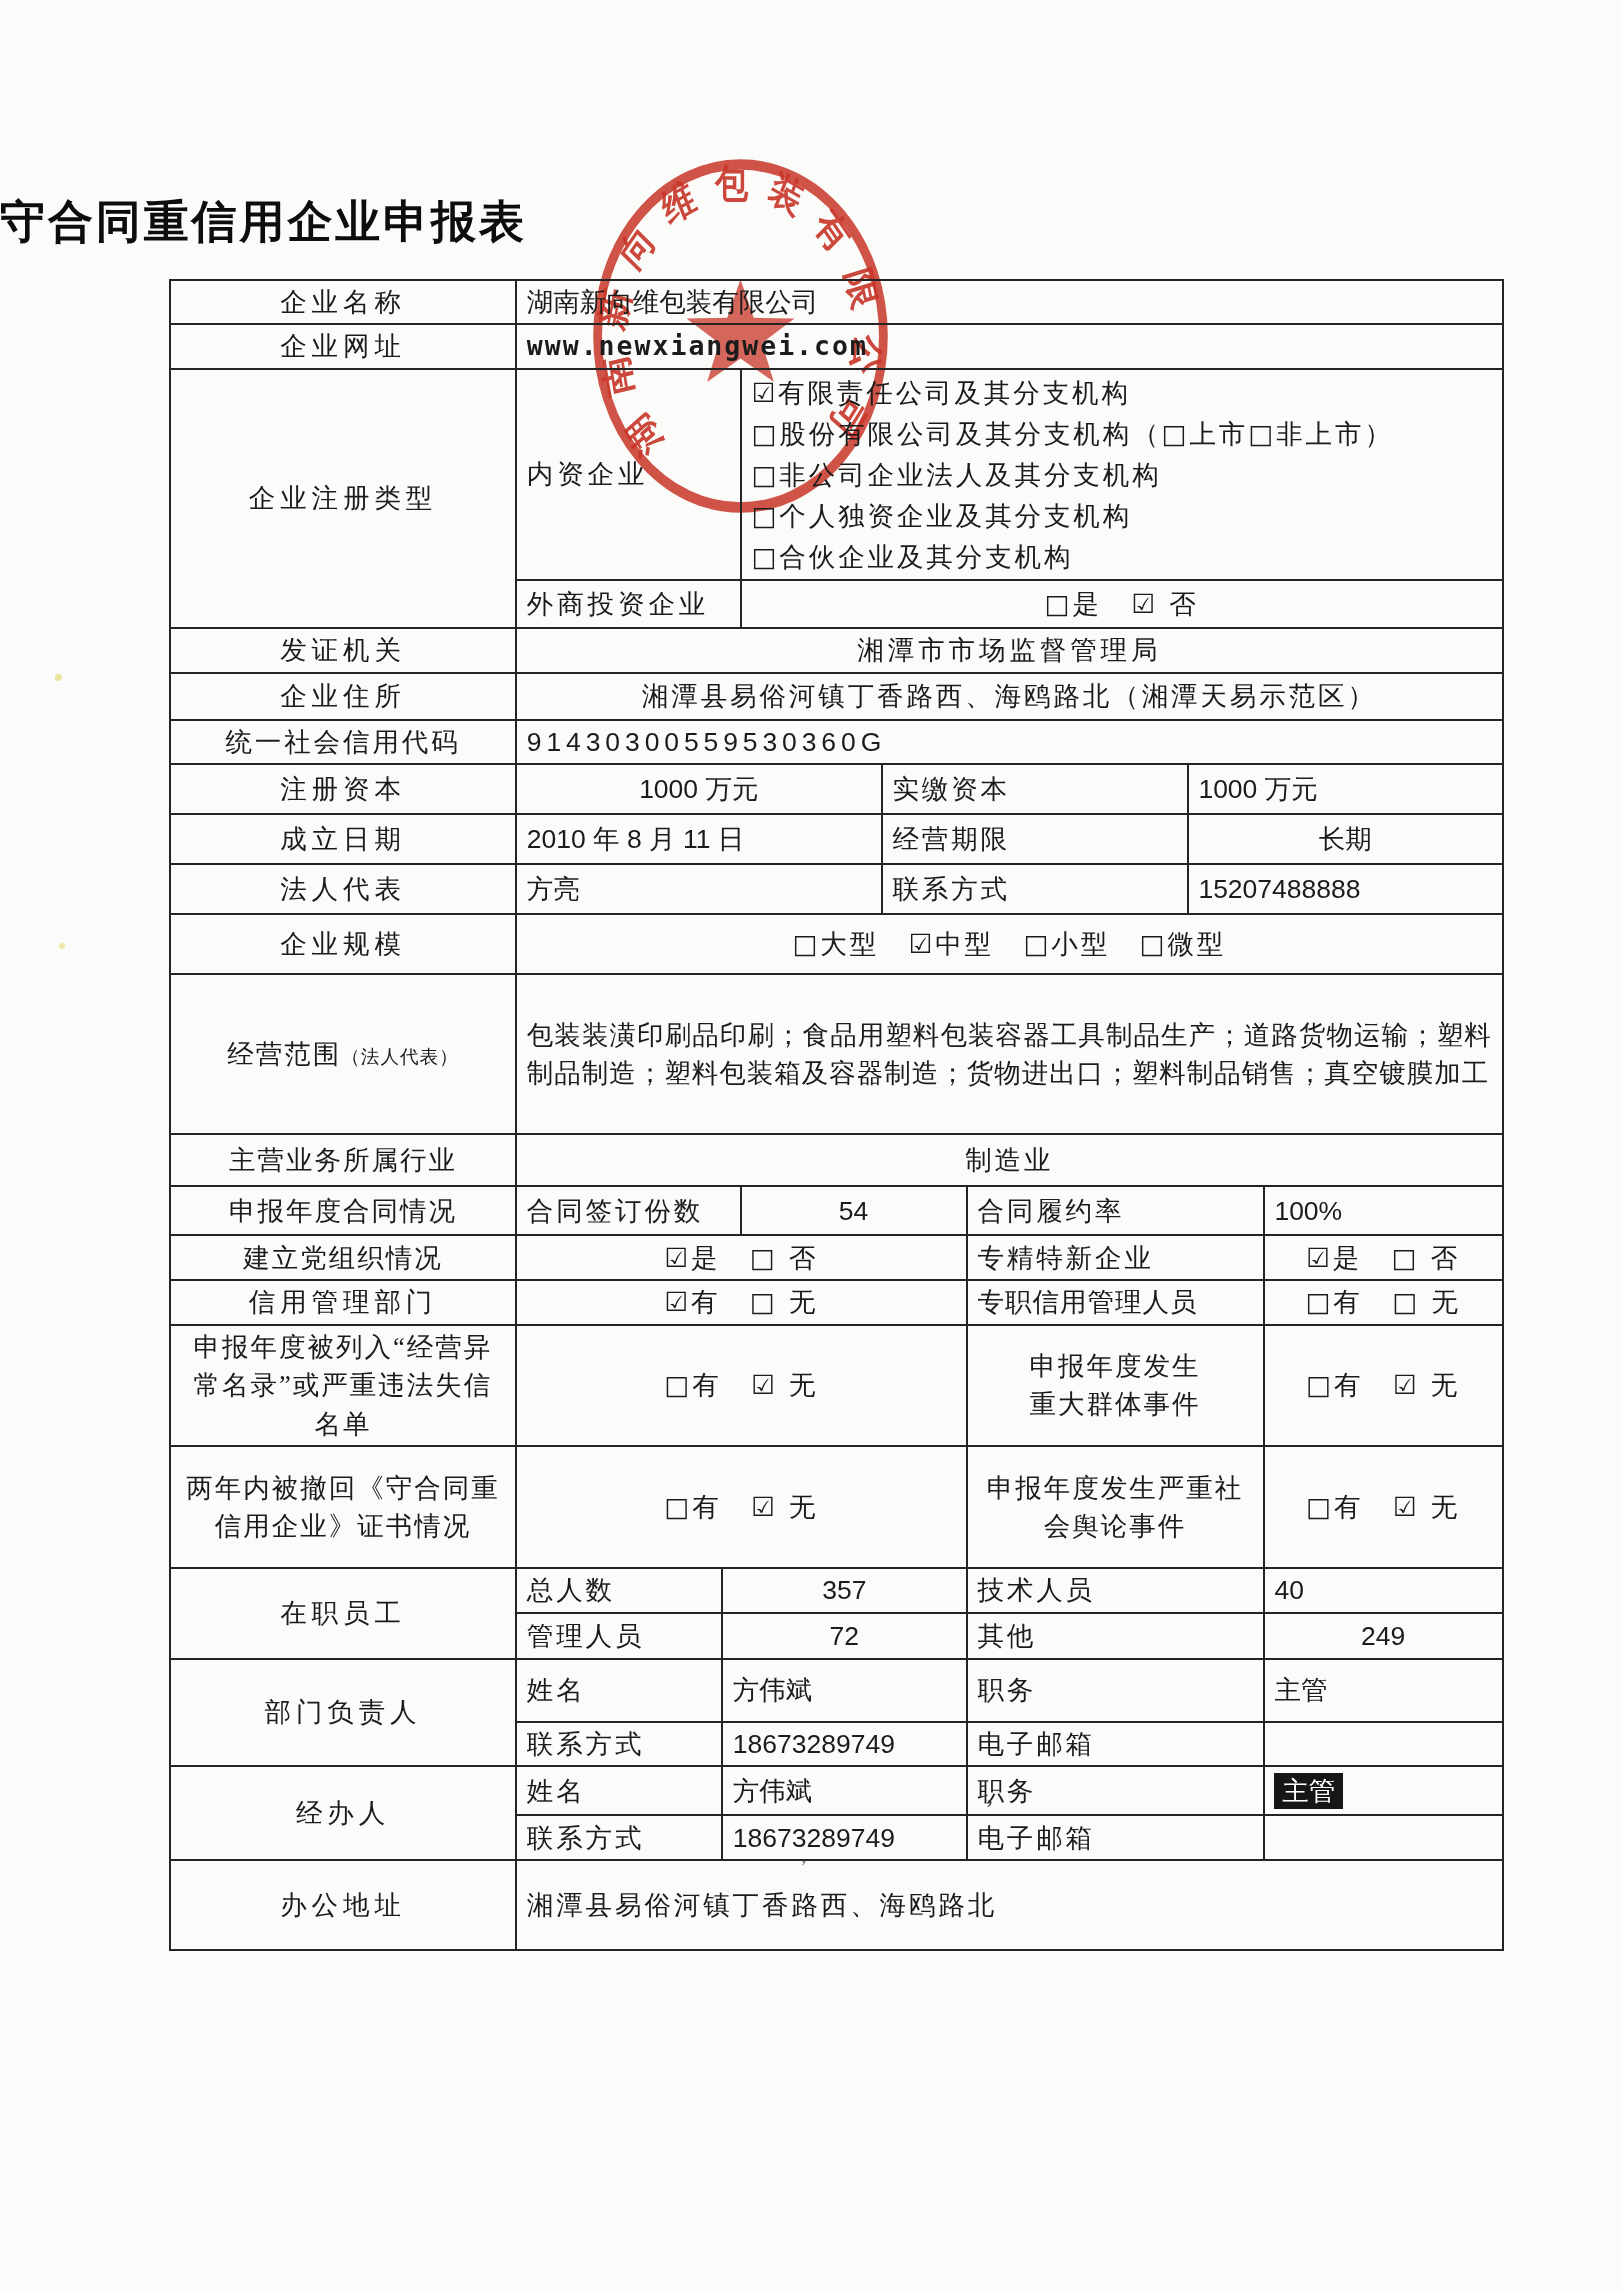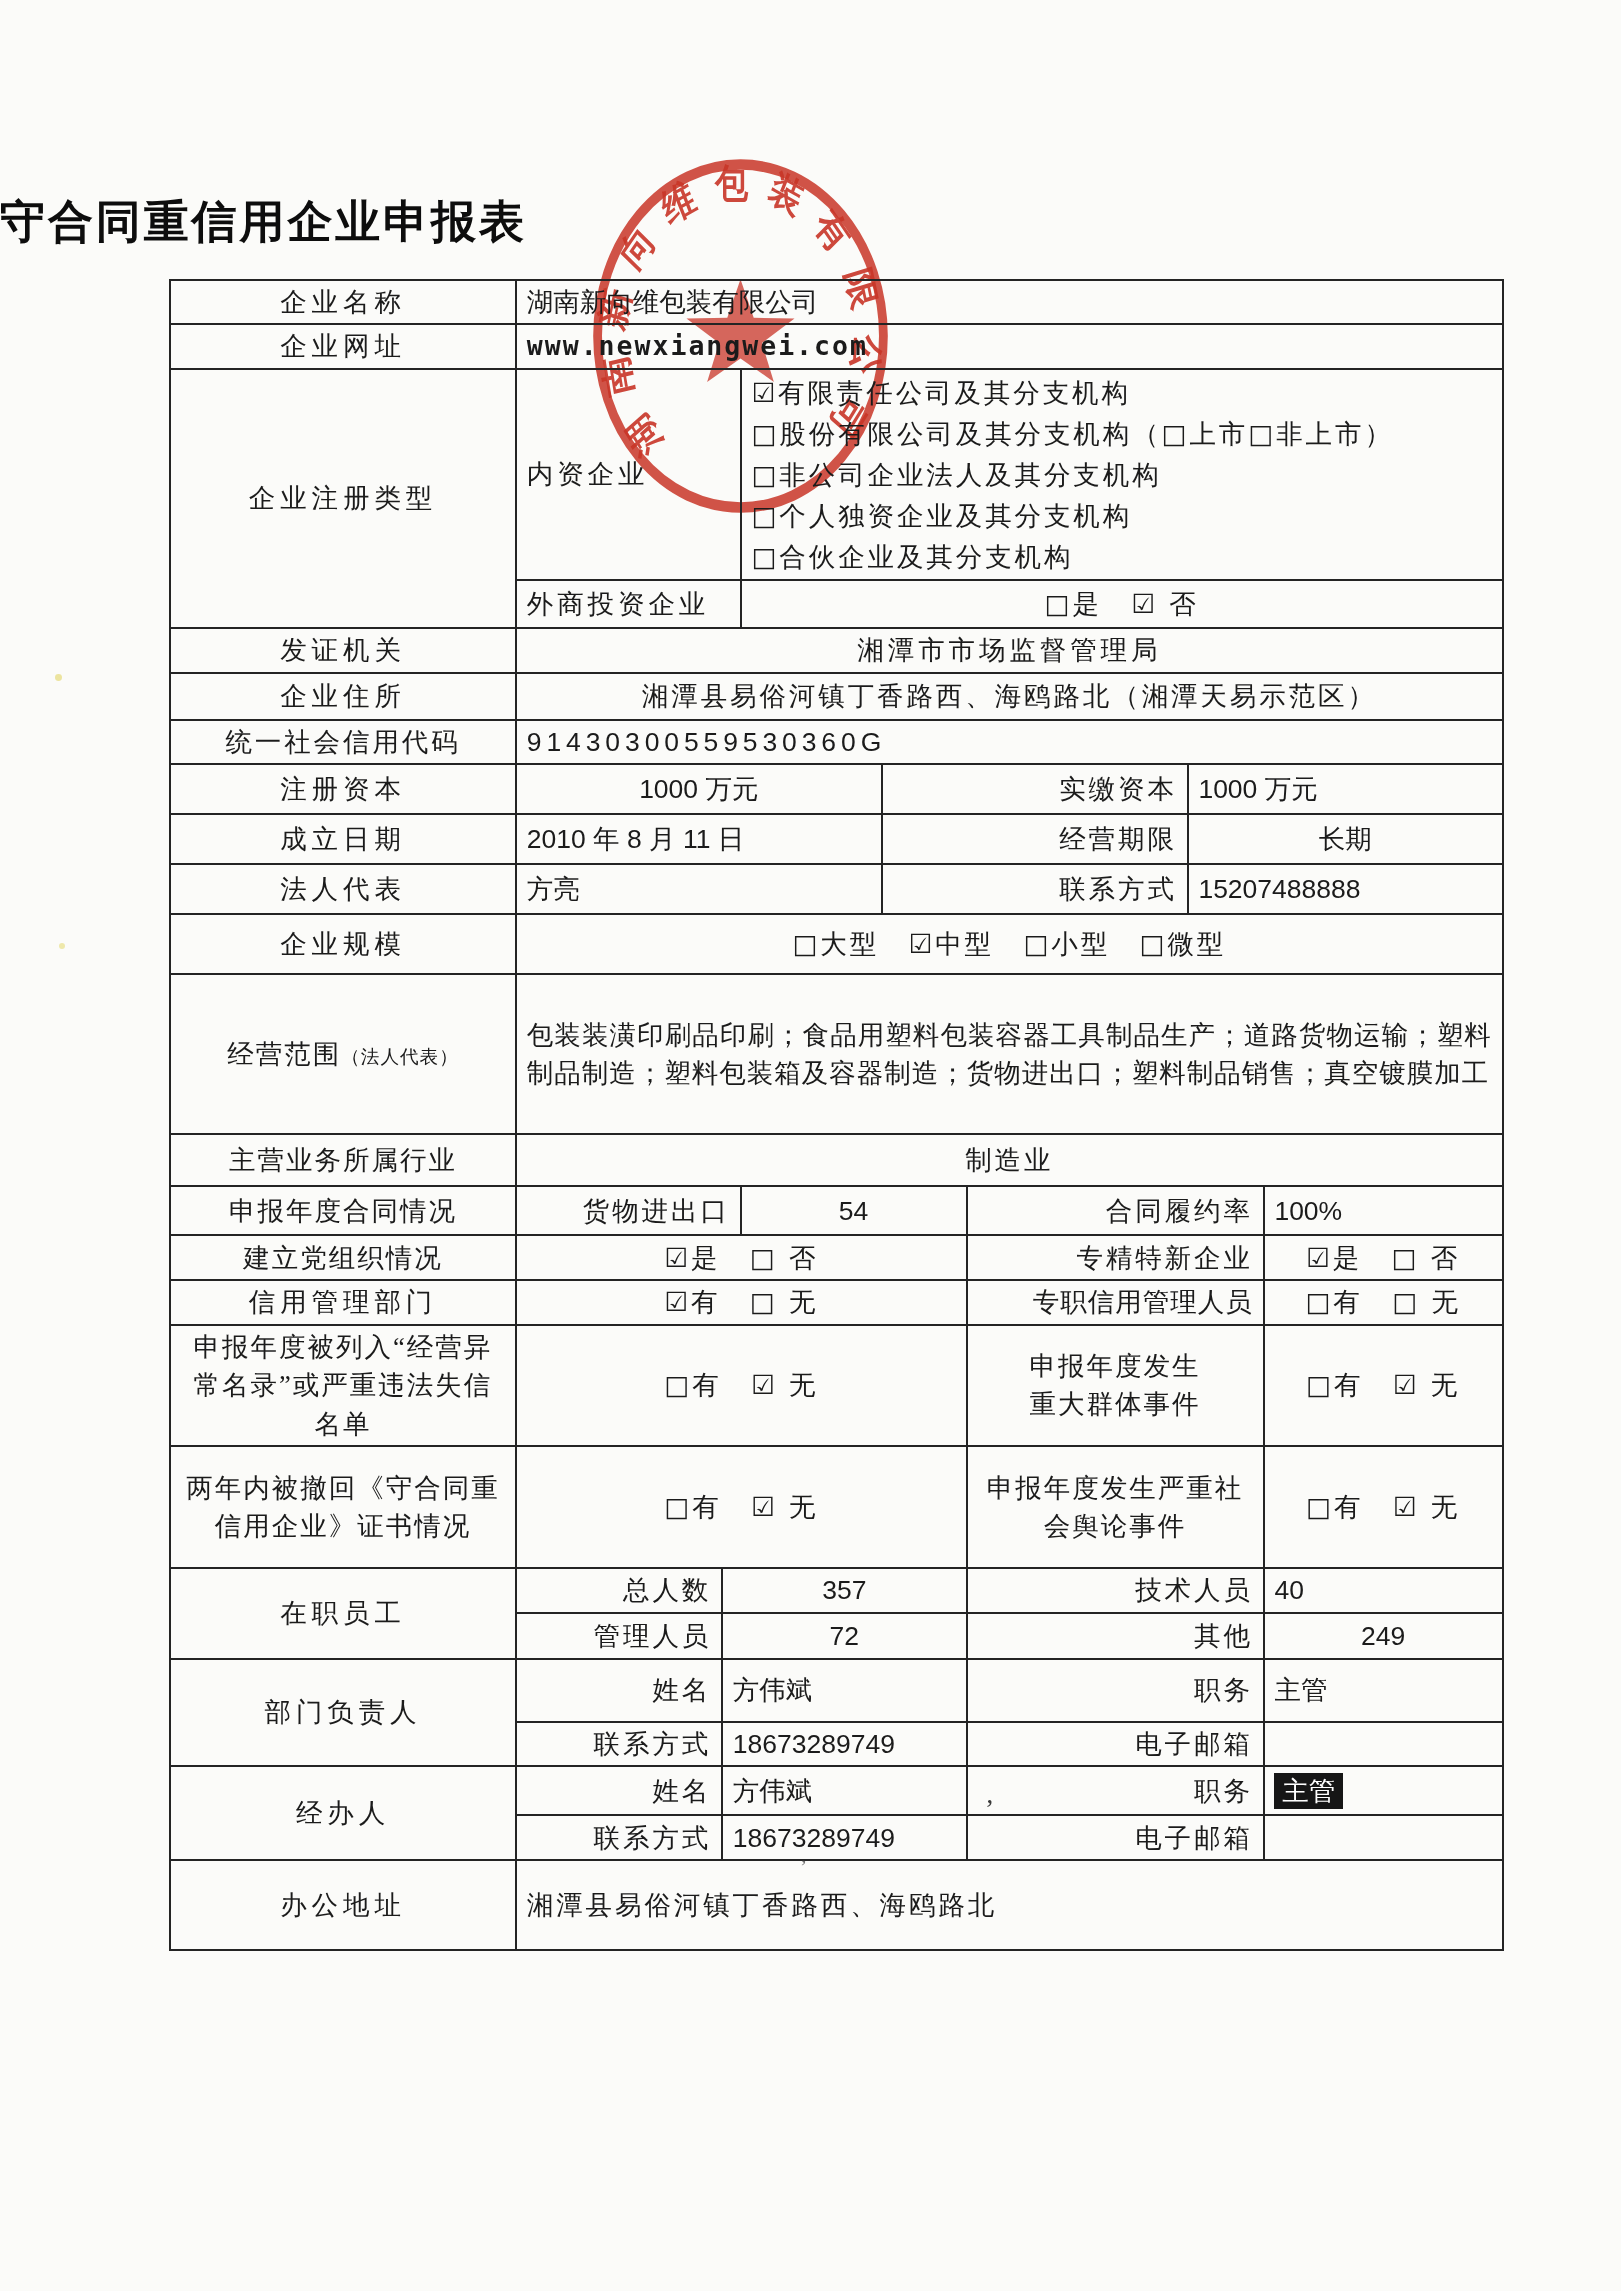--- a/index.html
+++ b/index.html
@@ -25,21 +25,21 @@
   }
   table.form td{
     border:2px solid #242424;
     vertical-align:middle;
     font-size:26.5px;line-height:1.45;
     padding:2px 9.8px;
     overflow:hidden;
   }
   .lbl{text-align:center;letter-spacing:4.9px;}
   .lbl-tight{text-align:center;letter-spacing:2px;padding:3.9px 15.7px;white-space:pre-line;}
-  .sub-lbl{text-align:right;letter-spacing:2.9px;}
+  .sub-lbl{text-align:left;letter-spacing:2.9px;}
   .ctr{text-align:center;}
   .left{text-align:left;padding-left:15.7px;}
   .cb{letter-spacing:2.9px;font-family:"DejaVu Sans","Liberation Serif",serif;font-size:26.5px;margin-top:27px;}
   .num{font-family:"Liberation Sans",sans-serif;font-size:27.4px;}
   .web{font-family:"DejaVu Sans Mono",monospace;font-weight:bold;font-size:28px;letter-spacing:2px;}
   .uscc{font-family:"Liberation Sans",sans-serif;font-size:29px;letter-spacing:4.9px;}
   .small-paren{font-size:18.6px;letter-spacing:1px;}
   .options div{line-height:41px;white-space:nowrap;}
   .scope-text{text-align:justify;padding:7.8px 17.6px;line-height:1.95;letter-spacing:1px;}
   .inverted{background:#161616;color:#fff;padding:2.9px 7.8px;}
@@ -160,21 +160,21 @@
       <td colspan="7" class="scope-text">包装装潢印刷品印刷；食品用塑料包装容器工具制品生产；道路货物运输；塑料制品制造；塑料包装箱及容器制造；货物进出口；塑料制品销售；真空镀膜加工</td>
     </tr>
 
     <tr style="height:52px">
       <td class="lbl" style="letter-spacing:2px">主营业务所属行业</td>
       <td colspan="7" class="ctr" style="letter-spacing:2.9px">制造业</td>
     </tr>
 
     <tr style="height:49px">
       <td class="lbl" style="letter-spacing:2px">申报年度合同情况</td>
-      <td colspan="2" class="sub-lbl">货物进出口</td>
+      <td colspan="2" class="sub-lbl">合同签订份数</td>
       <td colspan="2" class="ctr num">54</td>
       <td colspan="2" class="sub-lbl">合同履约率</td>
       <td class="left num">100%</td>
     </tr>
 
     <tr style="height:45px">
       <td class="lbl" style="letter-spacing:2px">建立党组织情况</td>
       <td colspan="4" class="ctr cb">☑是　□ 否</td>
       <td colspan="2" class="sub-lbl">专精特新企业</td>
       <td class="ctr cb">☑是　□ 否</td>

